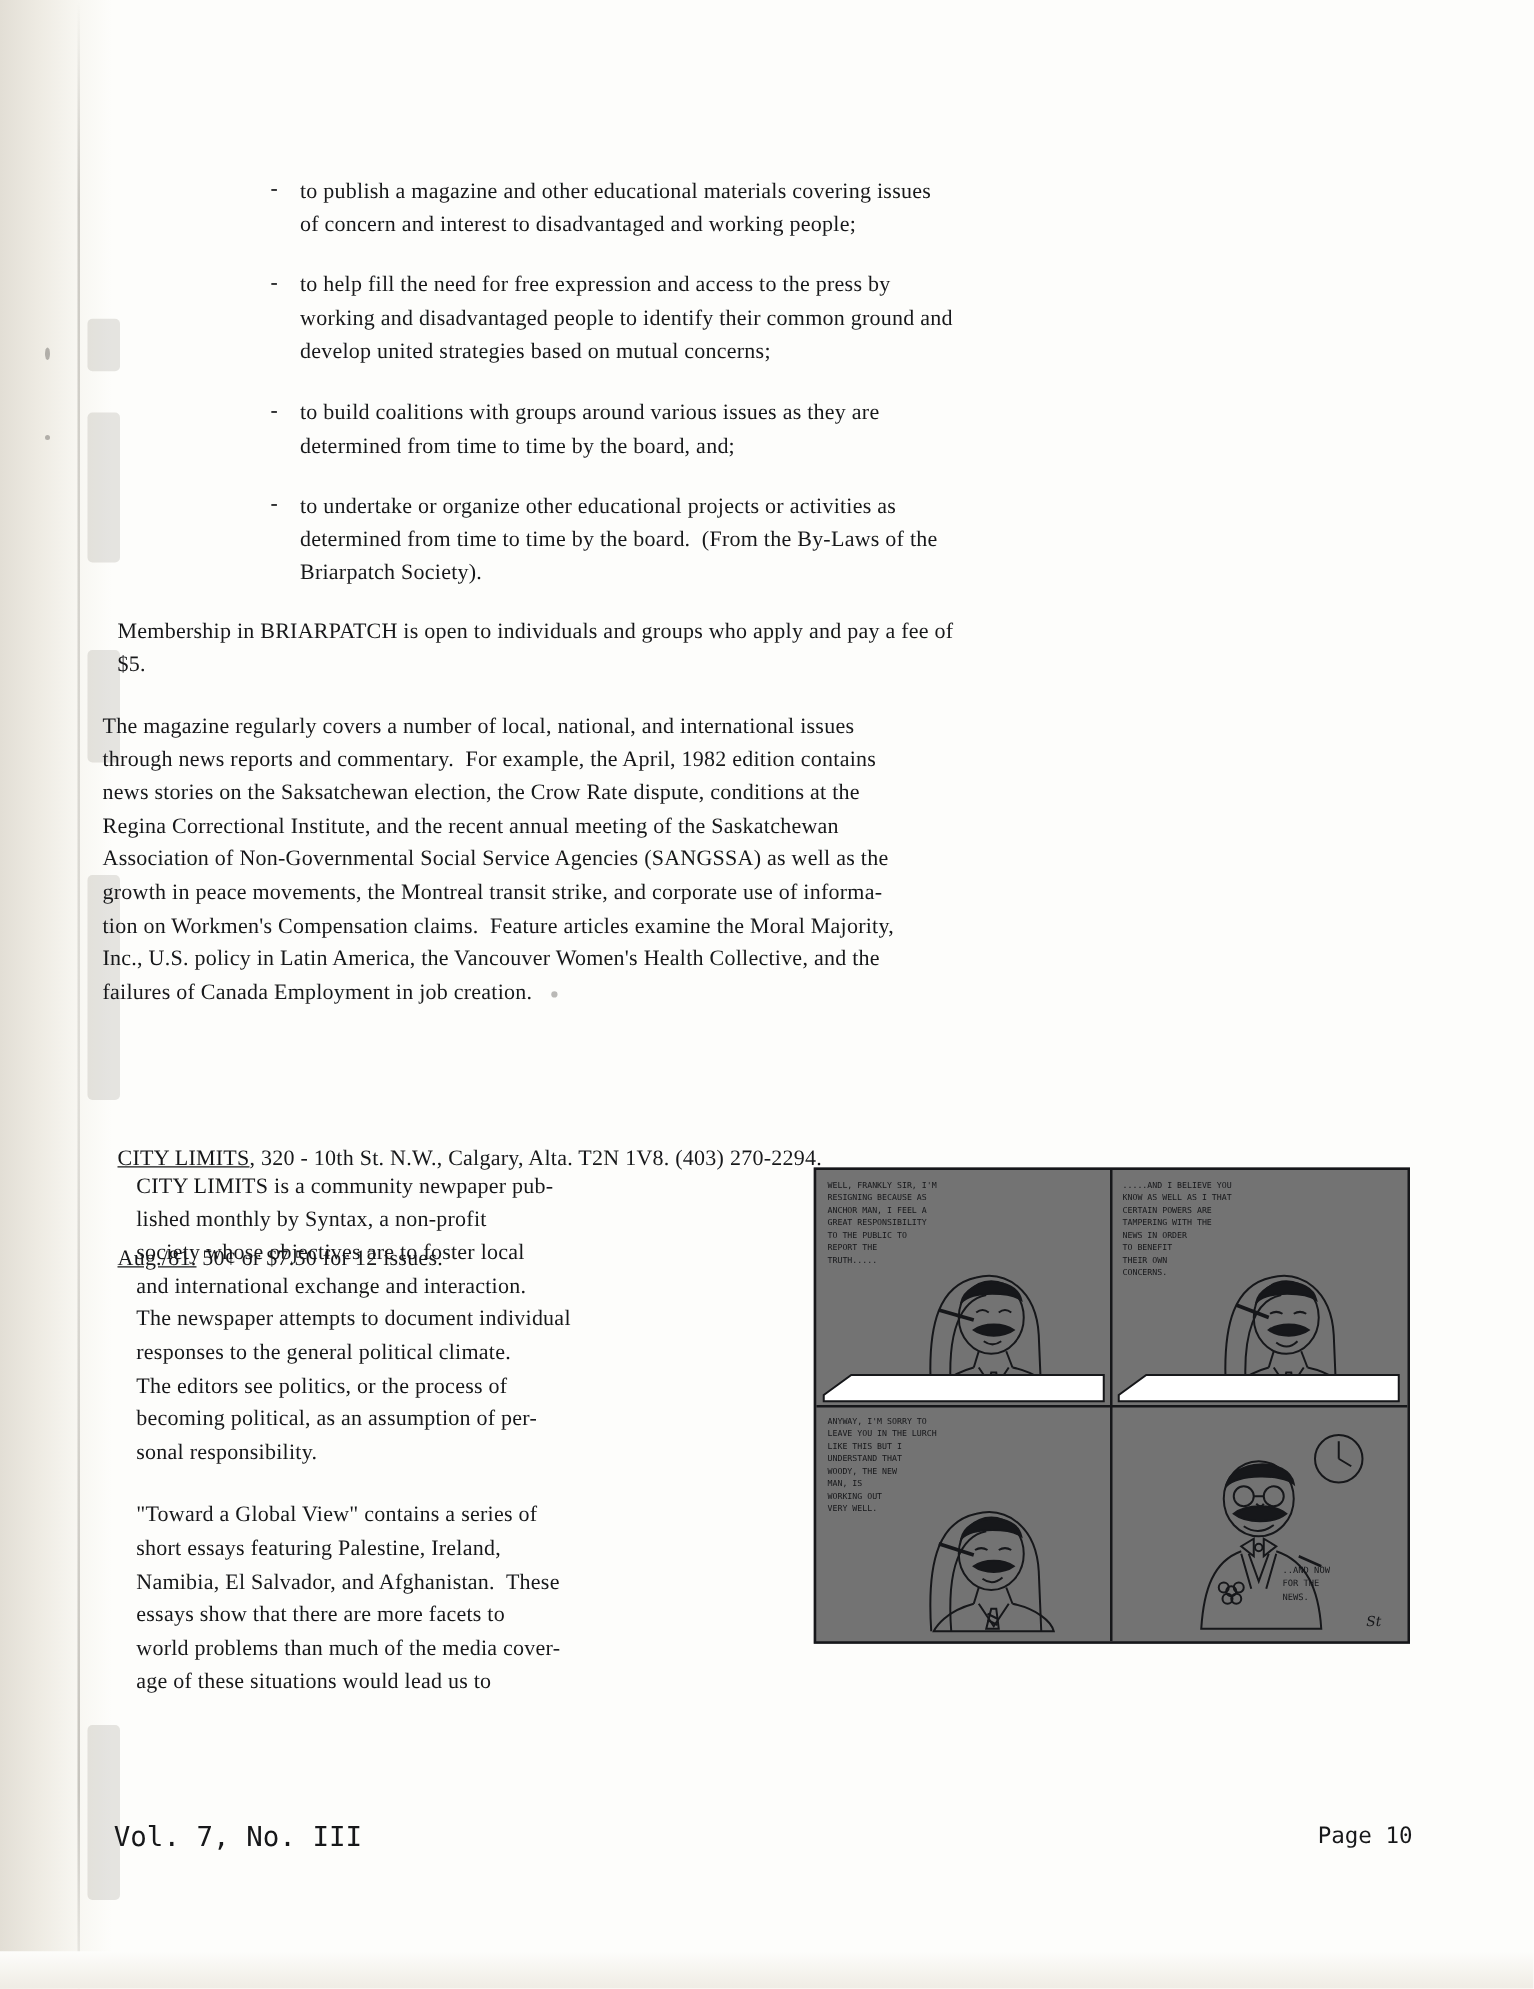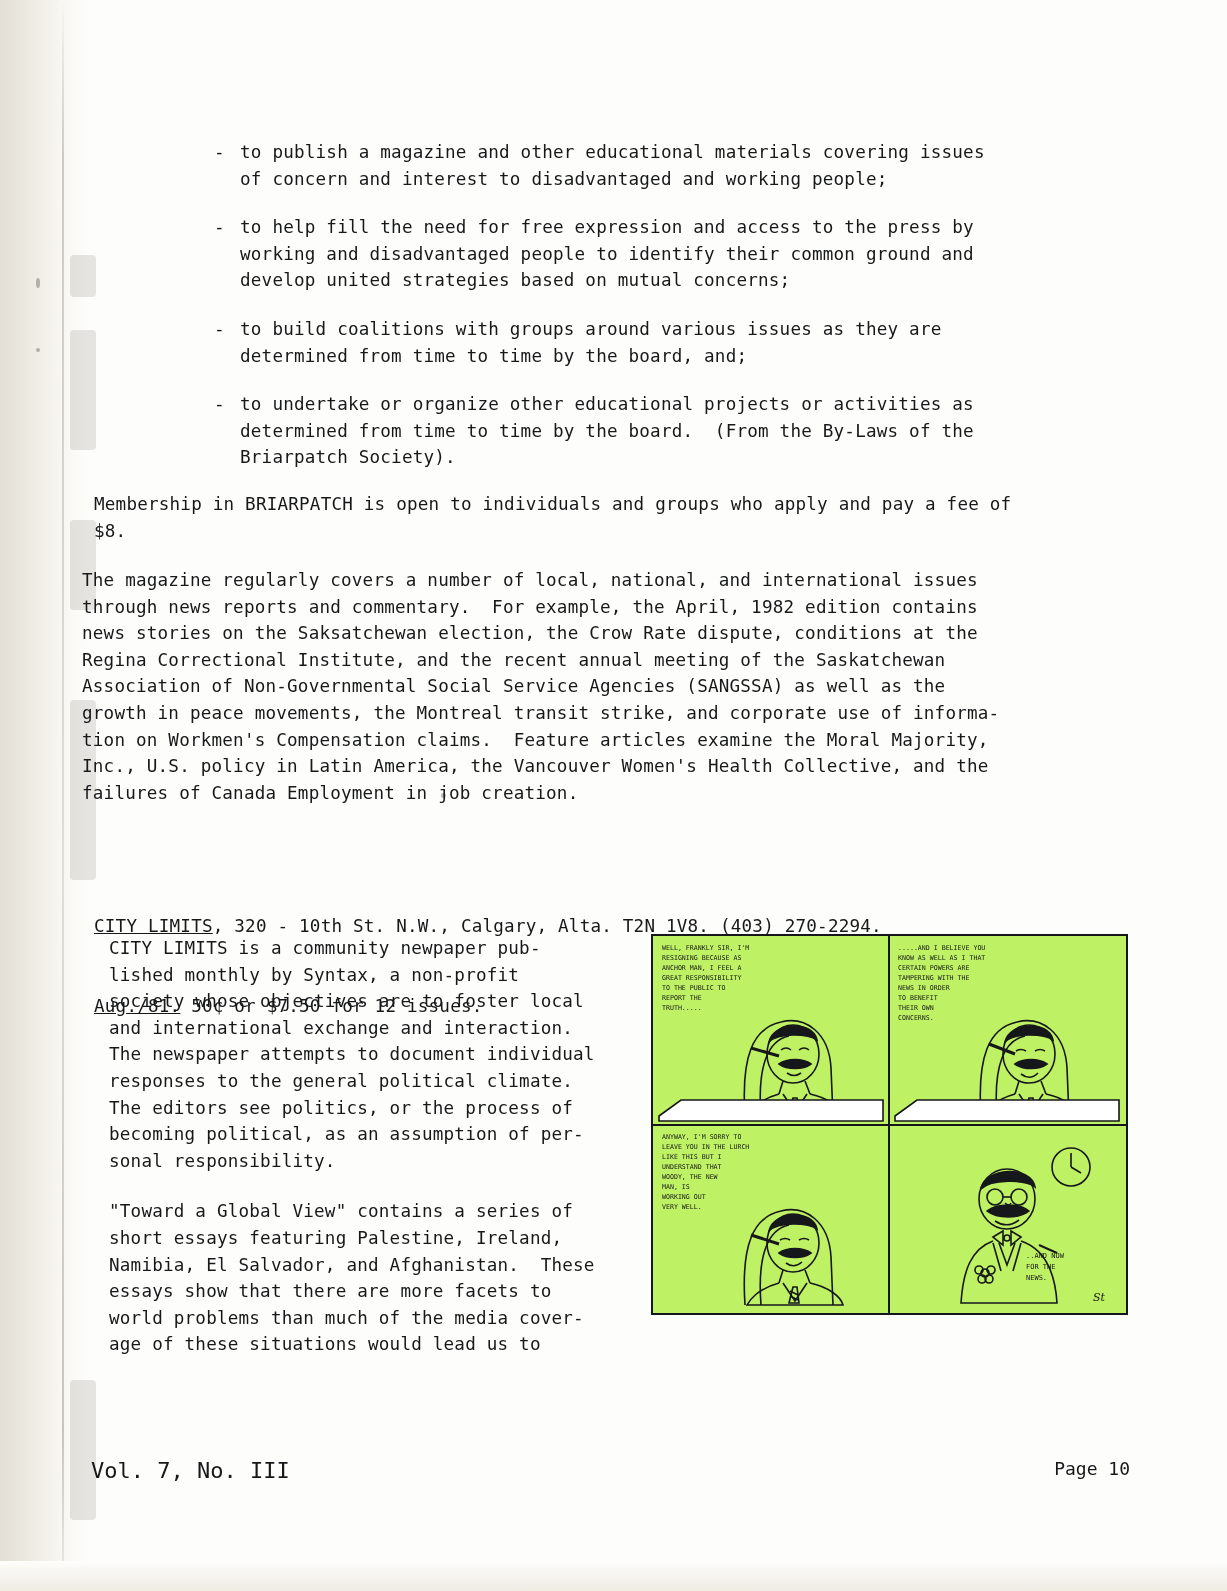--- a/index.html
+++ b/index.html
@@ -49,20 +49,21 @@
     left: 0; top: 0;
     width: 1227px; height: 1591px;
   }
 
   .doc-text {
     color: #17181a;
     font-size: 17.6px;
     line-height: 26.6px;
     letter-spacing: 0.2px;
     white-space: pre-wrap;
+    font-family: Liberation Serif, serif;
   }
 
   
   .bullets {
     position: absolute;
     left: 214px;
     top: 139px;
     width: 900px;
   }
   .bullet-item {
@@ -123,21 +124,21 @@
   }
 
   
   .comic {
     position: absolute;
     left: 651px;
     top: 934px;
     width: 477px;
     height: 381px;
     border: 2px solid #16171a;
-    background: #bef264;
+    background: #737373;
     box-sizing: border-box;
     text-align: center;
   }
   .comic svg { display: block; }
 
   .footer-left {
     position: absolute;
     left: 91px;
     top: 1458px;
     font-size: 22px;
@@ -196,21 +197,21 @@
       </div>
       <div class="bullet-item">
         <div class="bullet-dash">-</div>
         <div class="bullet-body doc-text">to undertake or organize other educational projects or activities as
 determined from time to time by the board.  (From the By-Laws of the
 Briarpatch Society).</div>
       </div>
     </div>
 
     <div id="p-membership" class="para doc-text">Membership in BRIARPATCH is open to individuals and groups who apply and pay a fee of
-$8.</div>
+$5.</div>
     <div id="p-magazine" class="para doc-text">The magazine regularly covers a number of local, national, and international issues
 through news reports and commentary.  For example, the April, 1982 edition contains
 news stories on the Saksatchewan election, the Crow Rate dispute, conditions at the
 Regina Correctional Institute, and the recent annual meeting of the Saskatchewan
 Association of Non-Governmental Social Service Agencies (SANGSSA) as well as the
 growth in peace movements, the Montreal transit strike, and corporate use of informa-
 tion on Workmen's Compensation claims.  Feature articles examine the Moral Majority,
 Inc., U.S. policy in Latin America, the Vancouver Women's Health Collective, and the
 failures of Canada Employment in job creation.</div>
 

